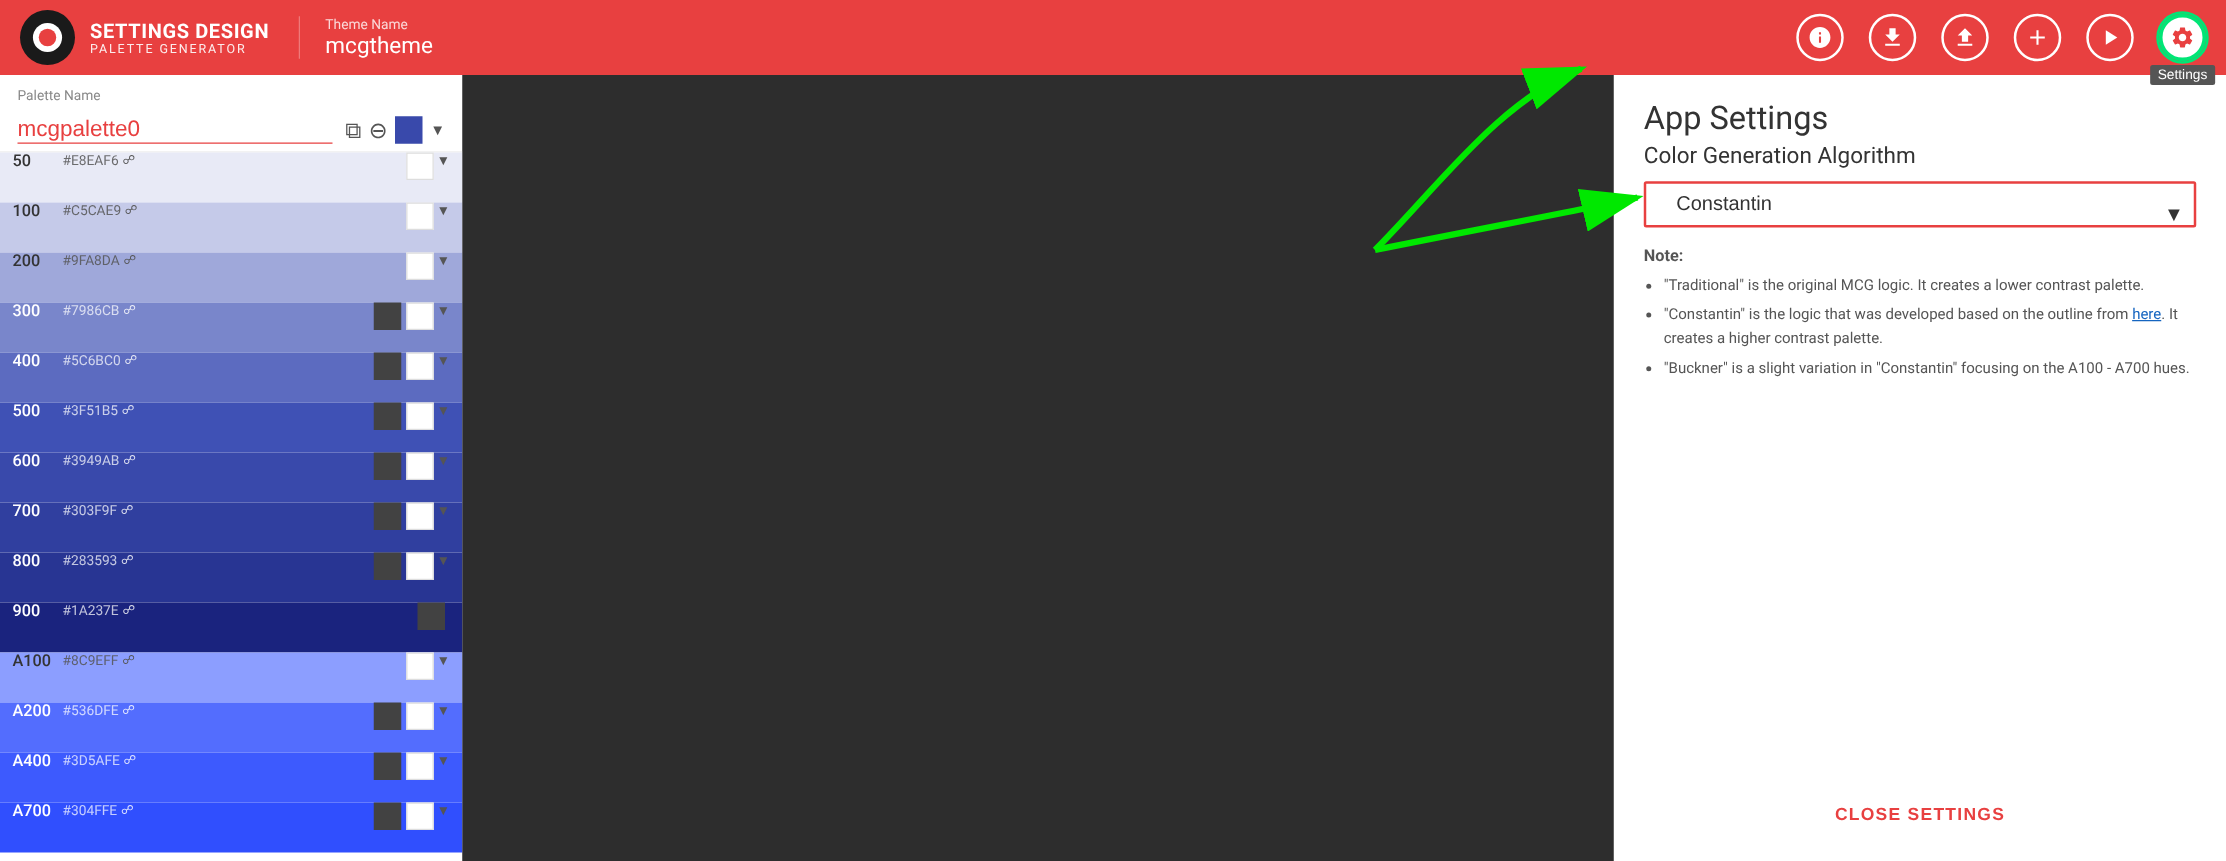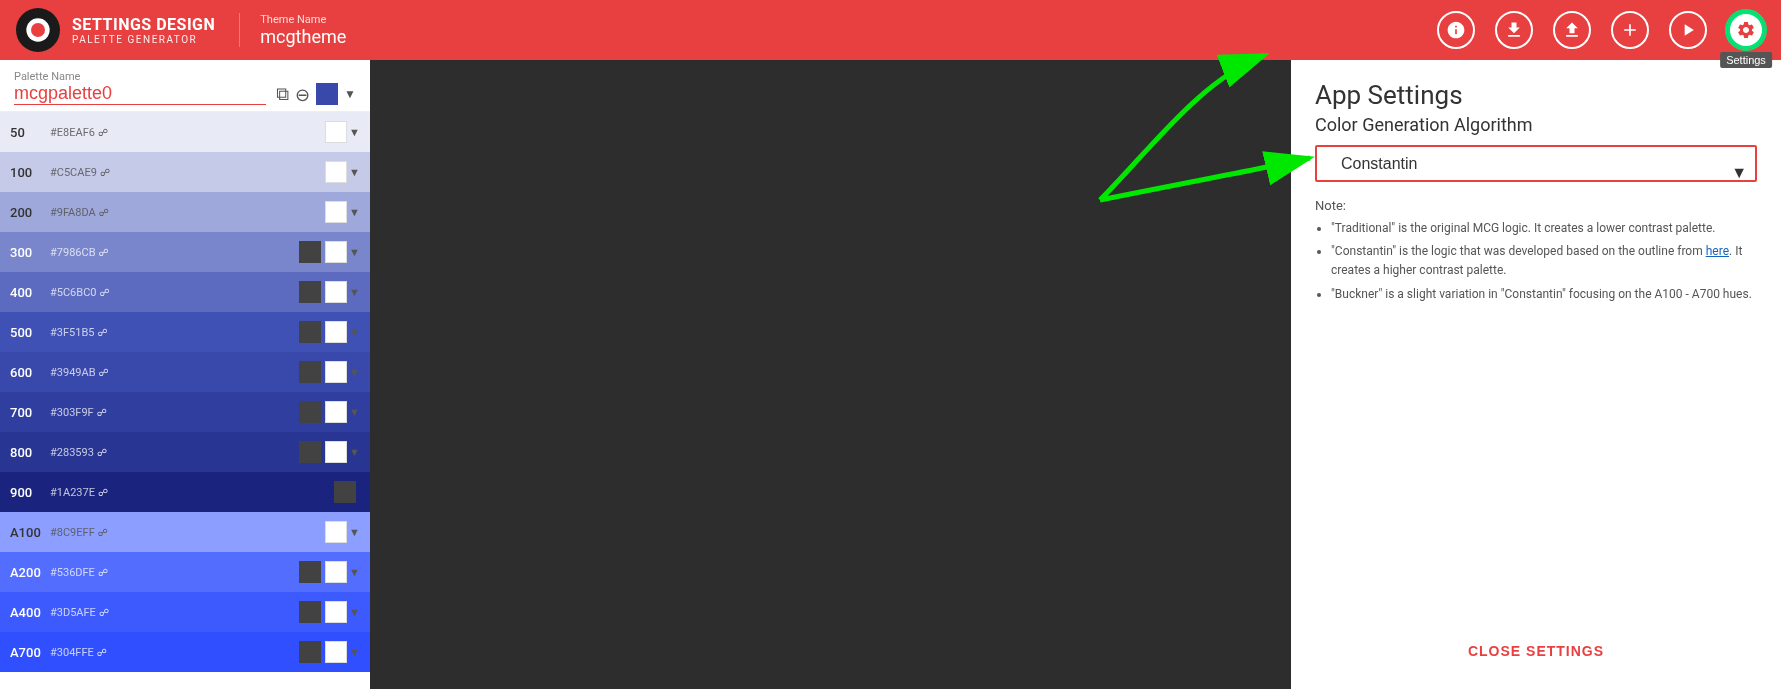--- a/index.html
+++ b/index.html
@@ -73,39 +73,39 @@
       flex-shrink: 0;
       display: flex;
       flex-direction: column;
       overflow-y: auto;
     }
     .palette-header {
       padding: 10px 14px 6px;
       border-bottom: 1px solid #eee;
     }
     .palette-name-label { font-size: 11px; color: #888; }
-    .palette-name-row { display: flex; align-items: center; gap: 10px; margin-top: 0; }
+    .palette-name-row { display: flex; align-items: center; gap: 10px; margin-top: 10px; }
     .palette-name-input {
       color: #e84040;
       font-size: 18px;
       border: none;
       border-bottom: 1px solid #e84040;
       outline: none;
       flex: 1;
       font-weight: 400;
     }
     .palette-header-icons { display: flex; align-items: center; gap: 6px; }
     .ph-icon { font-size: 18px; color: #555; cursor: pointer; }
     .color-square { width: 22px; height: 22px; background: #3949ab; cursor: pointer; }
     .dropdown-arrow { color: #555; font-size: 12px; cursor: pointer; }
 
     
     .color-row {
       display: flex;
-      align-items: center;
+      align-items: flex-start;
       height: 40px;
       padding: 0 10px;
       cursor: pointer;
     }
     .color-label { font-size: 13px; font-weight: 500; min-width: 36px; }
     .color-hex { font-size: 11px; margin-left: 4px; opacity: 0.85; }
     .color-swatch-dark { width: 22px; height: 22px; background: #424242; margin-right: 4px; }
     .color-swatch-light { width: 22px; height: 22px; background: #fff; border: 1px solid #ddd; margin-right: 2px; }
     .color-row-arrow { font-size: 11px; color: #555; }
 
@@ -138,21 +138,21 @@
       outline: none;
       margin-bottom: 16px;
     }
     .settings-select-wrapper { position: relative; }
     .settings-select-arrow {
       position: absolute;
       right: 10px; top: 50%; transform: translateY(-50%);
       color: #333; font-size: 16px; pointer-events: none;
     }
     .note-section { font-size: 12px; color: #555; }
-    .note-title { font-weight: 400; margin-bottom: 6px; font-size: 13px; }
+    .note-title { font-weight: 700; margin-bottom: 6px; font-size: 13px; }
     .note-section ul { padding-left: 16px; line-height: 1.6; }
     .note-section li { margin-bottom: 4px; }
     .note-link { color: #1565c0; text-decoration: underline; }
     .close-settings-btn {
       margin-top: auto;
       background: none;
       border: none;
       color: #e84040;
       font-size: 14px;
       font-weight: 700;

